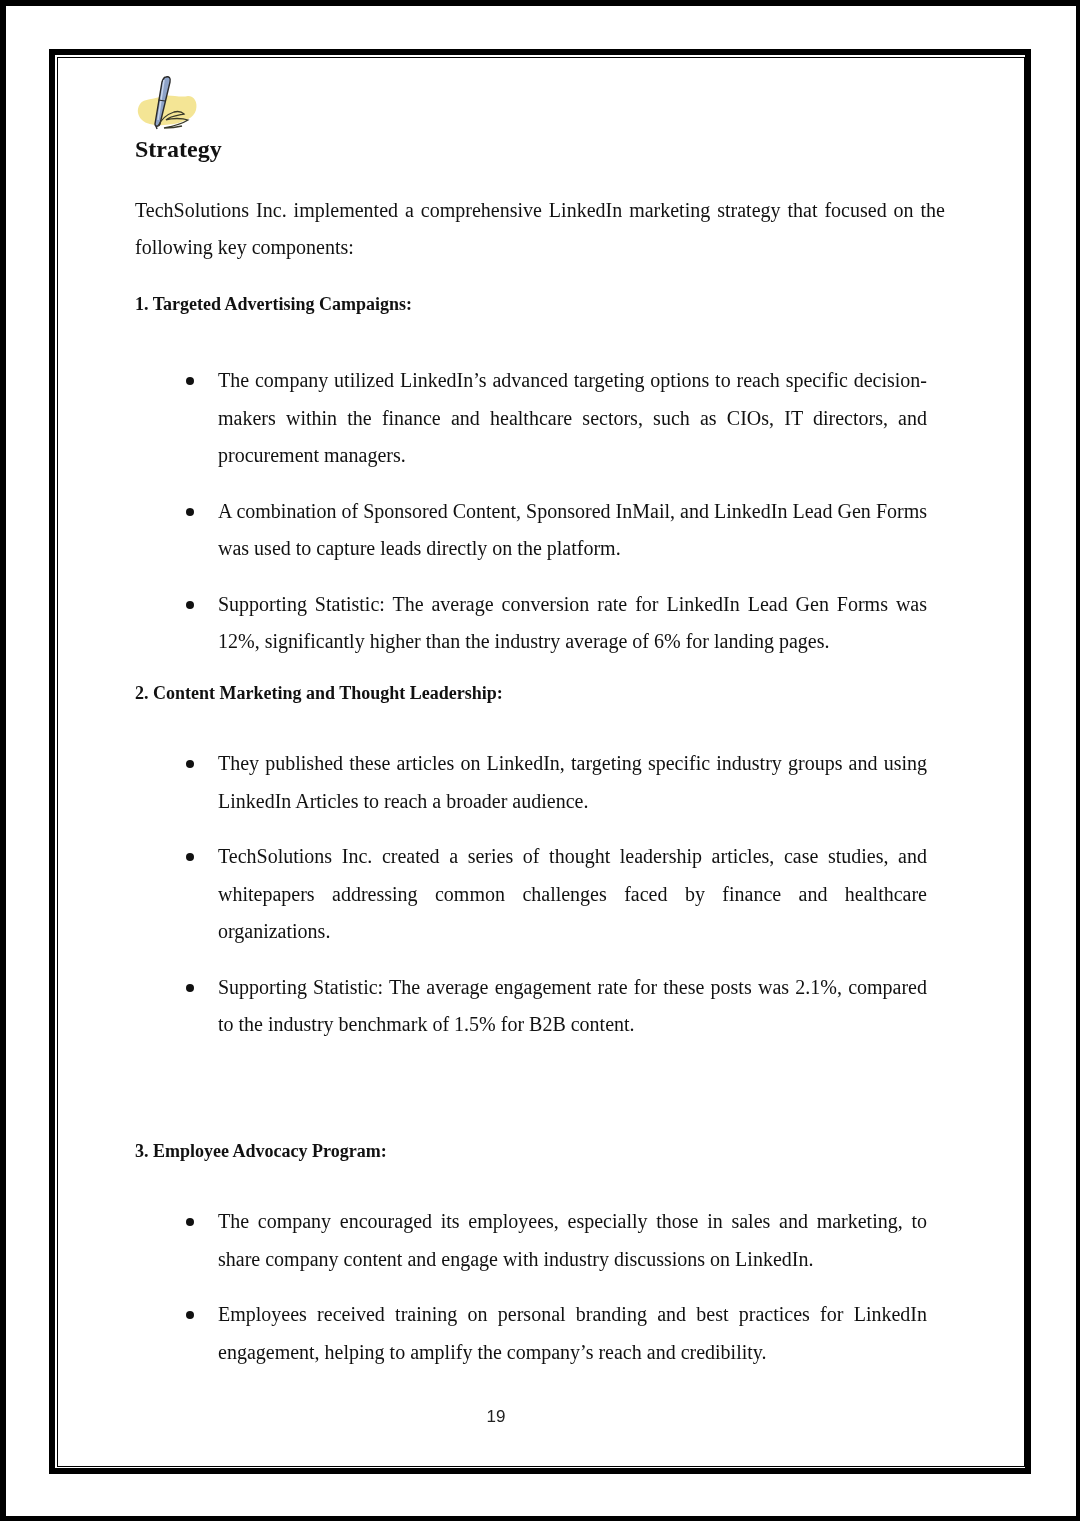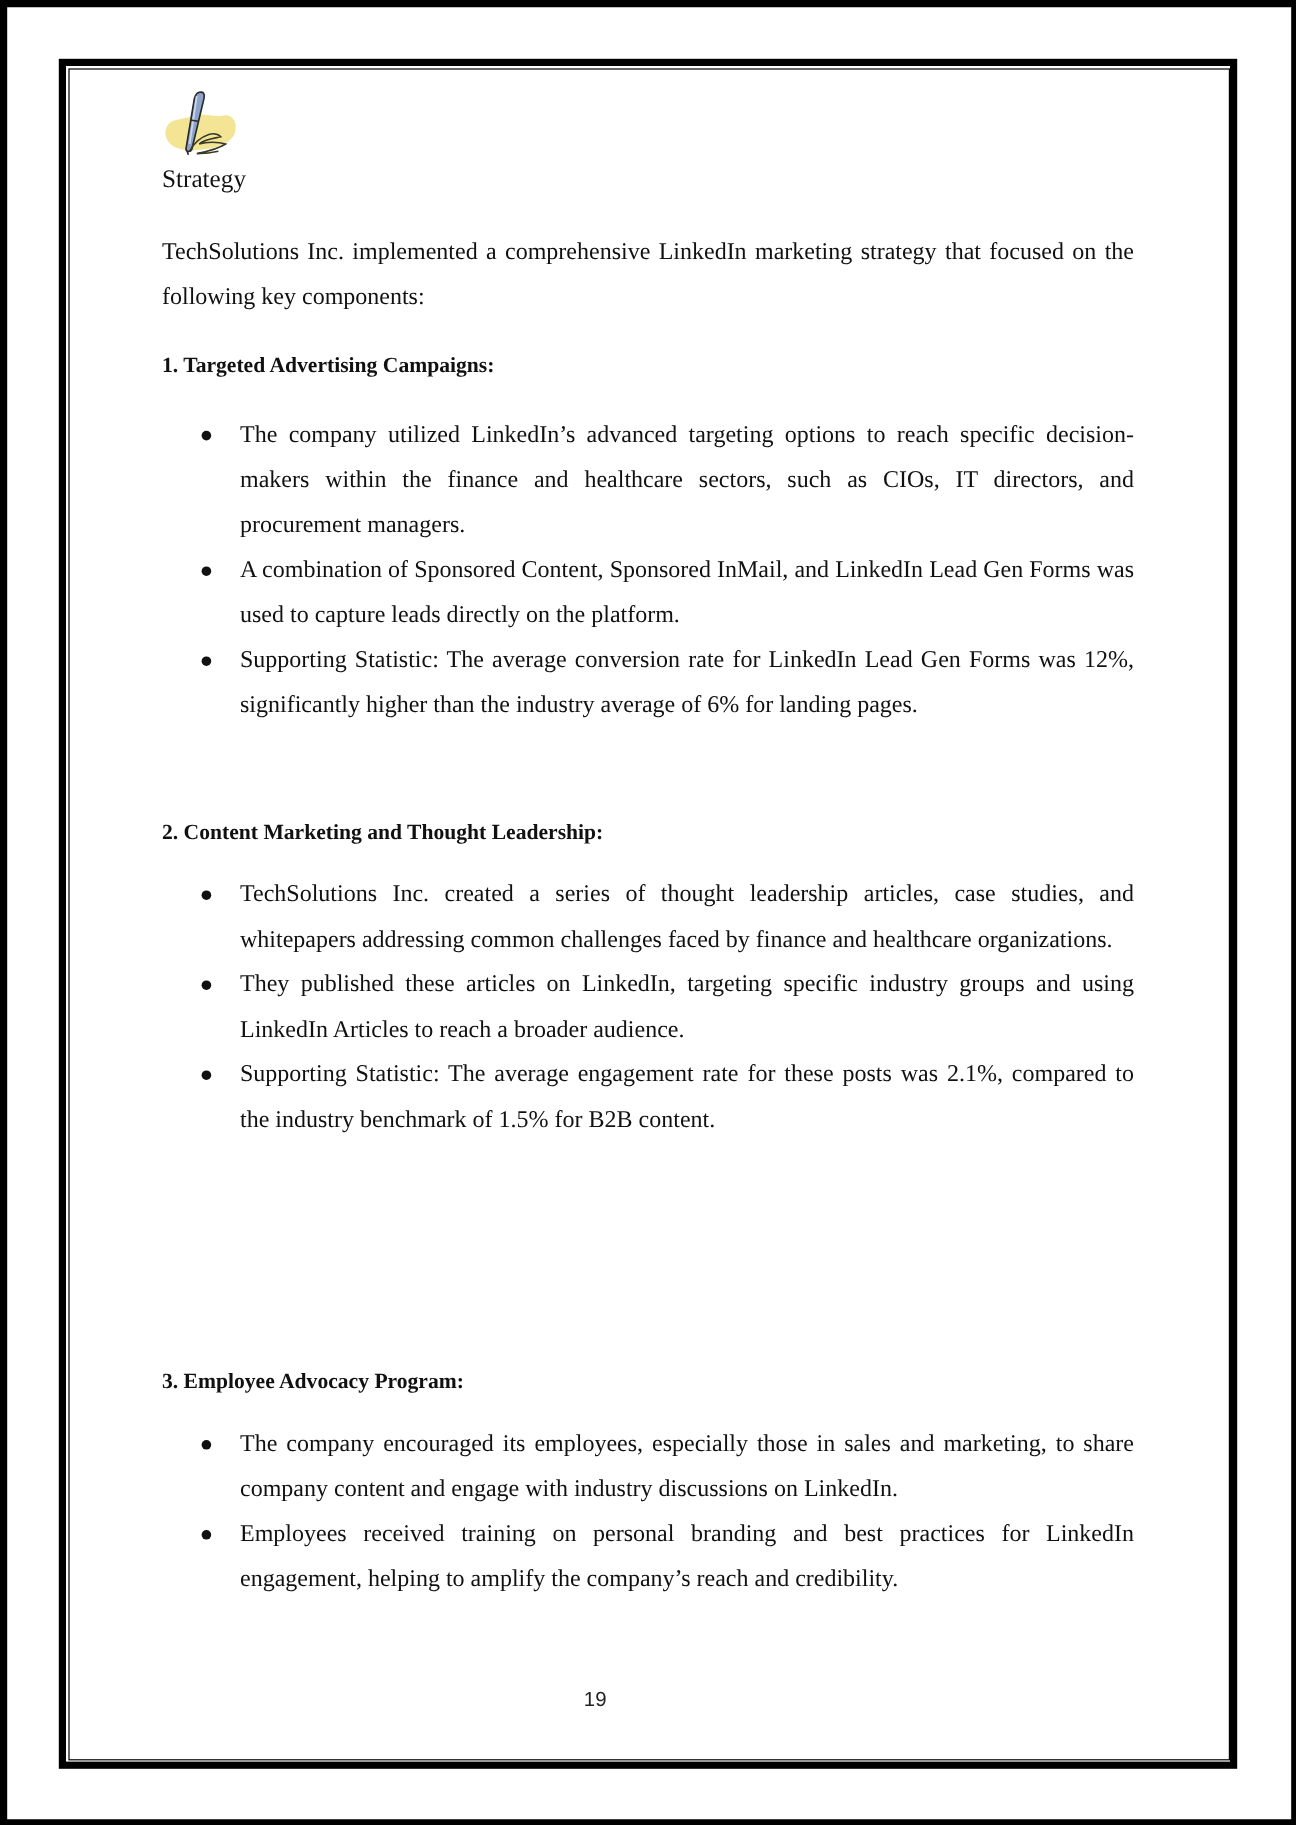--- a/index.html
+++ b/index.html
@@ -42,22 +42,22 @@
       position: absolute;
       left: 136px;
       top: 74px;
       width: 66px;
       height: 60px;
     }
     .section-title {
       position: absolute;
       left: 135px;
       top: 136px;
-      font-weight: normal;
-      font-size: 21px;
+      font-weight: bold;
+      font-size: 24px;
       line-height: 26px;
       margin: 0;
       text-align: right;
     }
     .para {
       position: absolute;
       left: 135px;
       width: 810px;
       top: 192px;
       font-size: 20px;
@@ -81,21 +81,21 @@
       padding: 0;
       list-style: none;
     }
     .bullet-item {
       position: relative;
       padding-left: 65px;
       font-size: 20px;
       line-height: 37.5px;
       text-align: justify;
       text-align-last: left;
-      margin: 0;
+      margin: 18px;
     }
     .bullet-dot {
       position: absolute;
       left: 33px;
       top: 15px;
       width: 8px;
       height: 8px;
       border-radius: 50%;
       background: #111111;
     }
@@ -146,25 +146,25 @@
   <li class="bullet-item">
     <span class="bullet-dot"></span>
     <span>Supporting Statistic: The average conversion rate for LinkedIn Lead Gen Forms was 12%, significantly higher than the industry average of 6% for landing pages.</span>
   </li>
 </ul>
 
 <h3 class="heading" style="top:680px;">2. Content Marketing and Thought Leadership:</h3>
 <ul class="bullet-list" style="top:727px;">
   <li class="bullet-item">
     <span class="bullet-dot"></span>
-    <span>TechSolutions Inc. created a series of thought leadership articles, case studies, and whitepapers addressing common challenges faced by finance and healthcare organizations.</span>
+    <span>They published these articles on LinkedIn, targeting specific industry groups and using LinkedIn Articles to reach a broader audience.</span>
   </li>
   <li class="bullet-item">
     <span class="bullet-dot"></span>
-    <span>They published these articles on LinkedIn, targeting specific industry groups and using LinkedIn Articles to reach a broader audience.</span>
+    <span>TechSolutions Inc. created a series of thought leadership articles, case studies, and whitepapers addressing common challenges faced by finance and healthcare organizations.</span>
   </li>
   <li class="bullet-item">
     <span class="bullet-dot"></span>
     <span>Supporting Statistic: The average engagement rate for these posts was 2.1%, compared to the industry benchmark of 1.5% for B2B content.</span>
   </li>
 </ul>
 
 <h3 class="heading" style="top:1138px;text-align:center;">3. Employee Advocacy Program:</h3>
 <ul class="bullet-list" style="top:1185px;">
   <li class="bullet-item">

